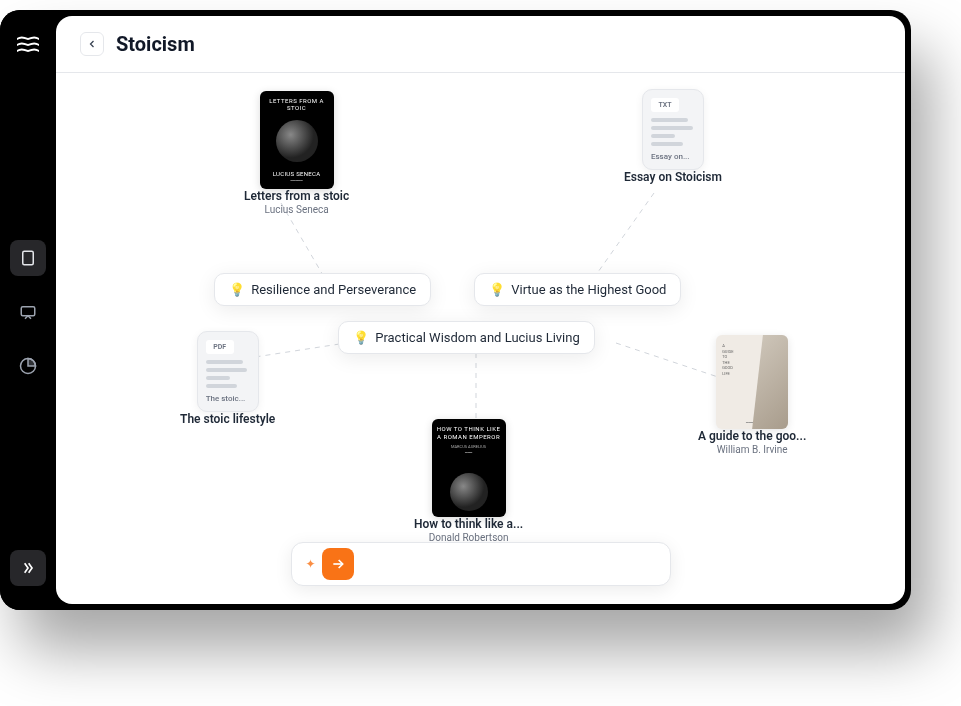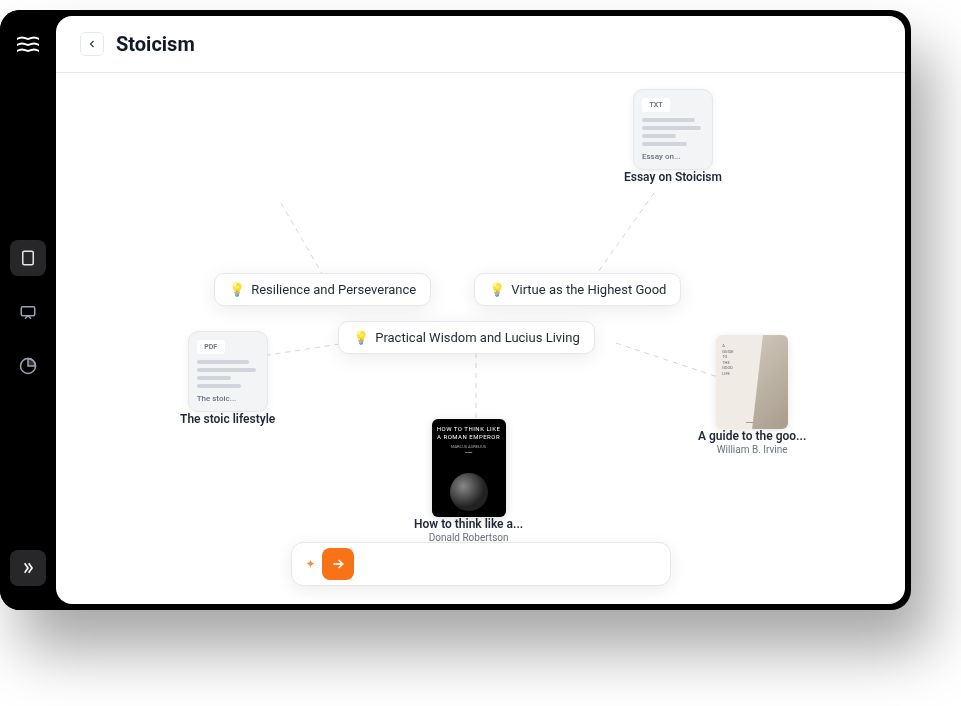--- a/index.html
+++ b/index.html
@@ -95,21 +95,21 @@
       box-shadow: 0 2px 8px rgba(0,0,0,0.1);
     }
     .guide-cover::after {
       content: ''; position: absolute; right: 0; top: 0; bottom: 0; width: 50%;
       background: linear-gradient(135deg, #d0c8bc 0%, #a89c8c 100%);
       clip-path: polygon(30% 0, 100% 0, 100% 100%, 0 100%);
     }
     .guide-cover .guide-text { position: absolute; left: 6px; top: 8px; font-size: 4px; color: #666; line-height: 1.4; text-align: left; }
     .guide-cover .guide-bottom { position: absolute; bottom: 4px; left: 0; right: 0; font-size: 4px; color: #777; text-align: center; }
     .file-card {
-      width: 80px; border-radius: 10px;
+      width: 62px; border-radius: 10px;
       background: #f3f4f6; border: 1px solid #e5e7eb;
       padding: 8px; display: flex; flex-direction: column; gap: 6px;
       box-shadow: 0 2px 8px rgba(0,0,0,0.06);
     }
     .file-badge {
       width: 28px; height: 14px; border-radius: 3px;
       background: #fff; display: flex; align-items: center; justify-content: center;
       font-size: 7px; font-weight: 600; color: #6b7280;
     }
     .file-lines { display: flex; flex-direction: column; gap: 4px; }
@@ -201,20 +201,32 @@
 
     <div class="canvas">
       <svg class="lines">
         <line x1="225" y1="130" x2="275" y2="216"></line>
         <line x1="598" y1="120" x2="530" y2="216"></line>
         <line x1="160" y1="290" x2="290" y2="270"></line>
         <line x1="420" y1="270" x2="420" y2="350"></line>
         <line x1="560" y1="270" x2="680" y2="310"></line>
       </svg>
 
+      <div class="node" style="left:188px; top:18px;">
+        <div class="book-cover">
+          <div class="top-text">LETTERS FROM A STOIC</div>
+          <div class="cover-img"></div>
+          <div>
+            <div class="bottom-text">LUCIUS SENECA</div>
+            <div class="line-text">━━━━━</div>
+          </div>
+        </div>
+        <div class="node-title">Letters from a stoic</div>
+        <div class="node-subtitle">Lucius Seneca</div>
+      </div>
 
       <div class="node" style="left:568px; top:16px;">
         <div class="file-card">
           <div class="file-badge">TXT</div>
           <div class="file-lines">
               <div></div>
               <div></div>
               <div></div>
               <div></div>
             </div>

